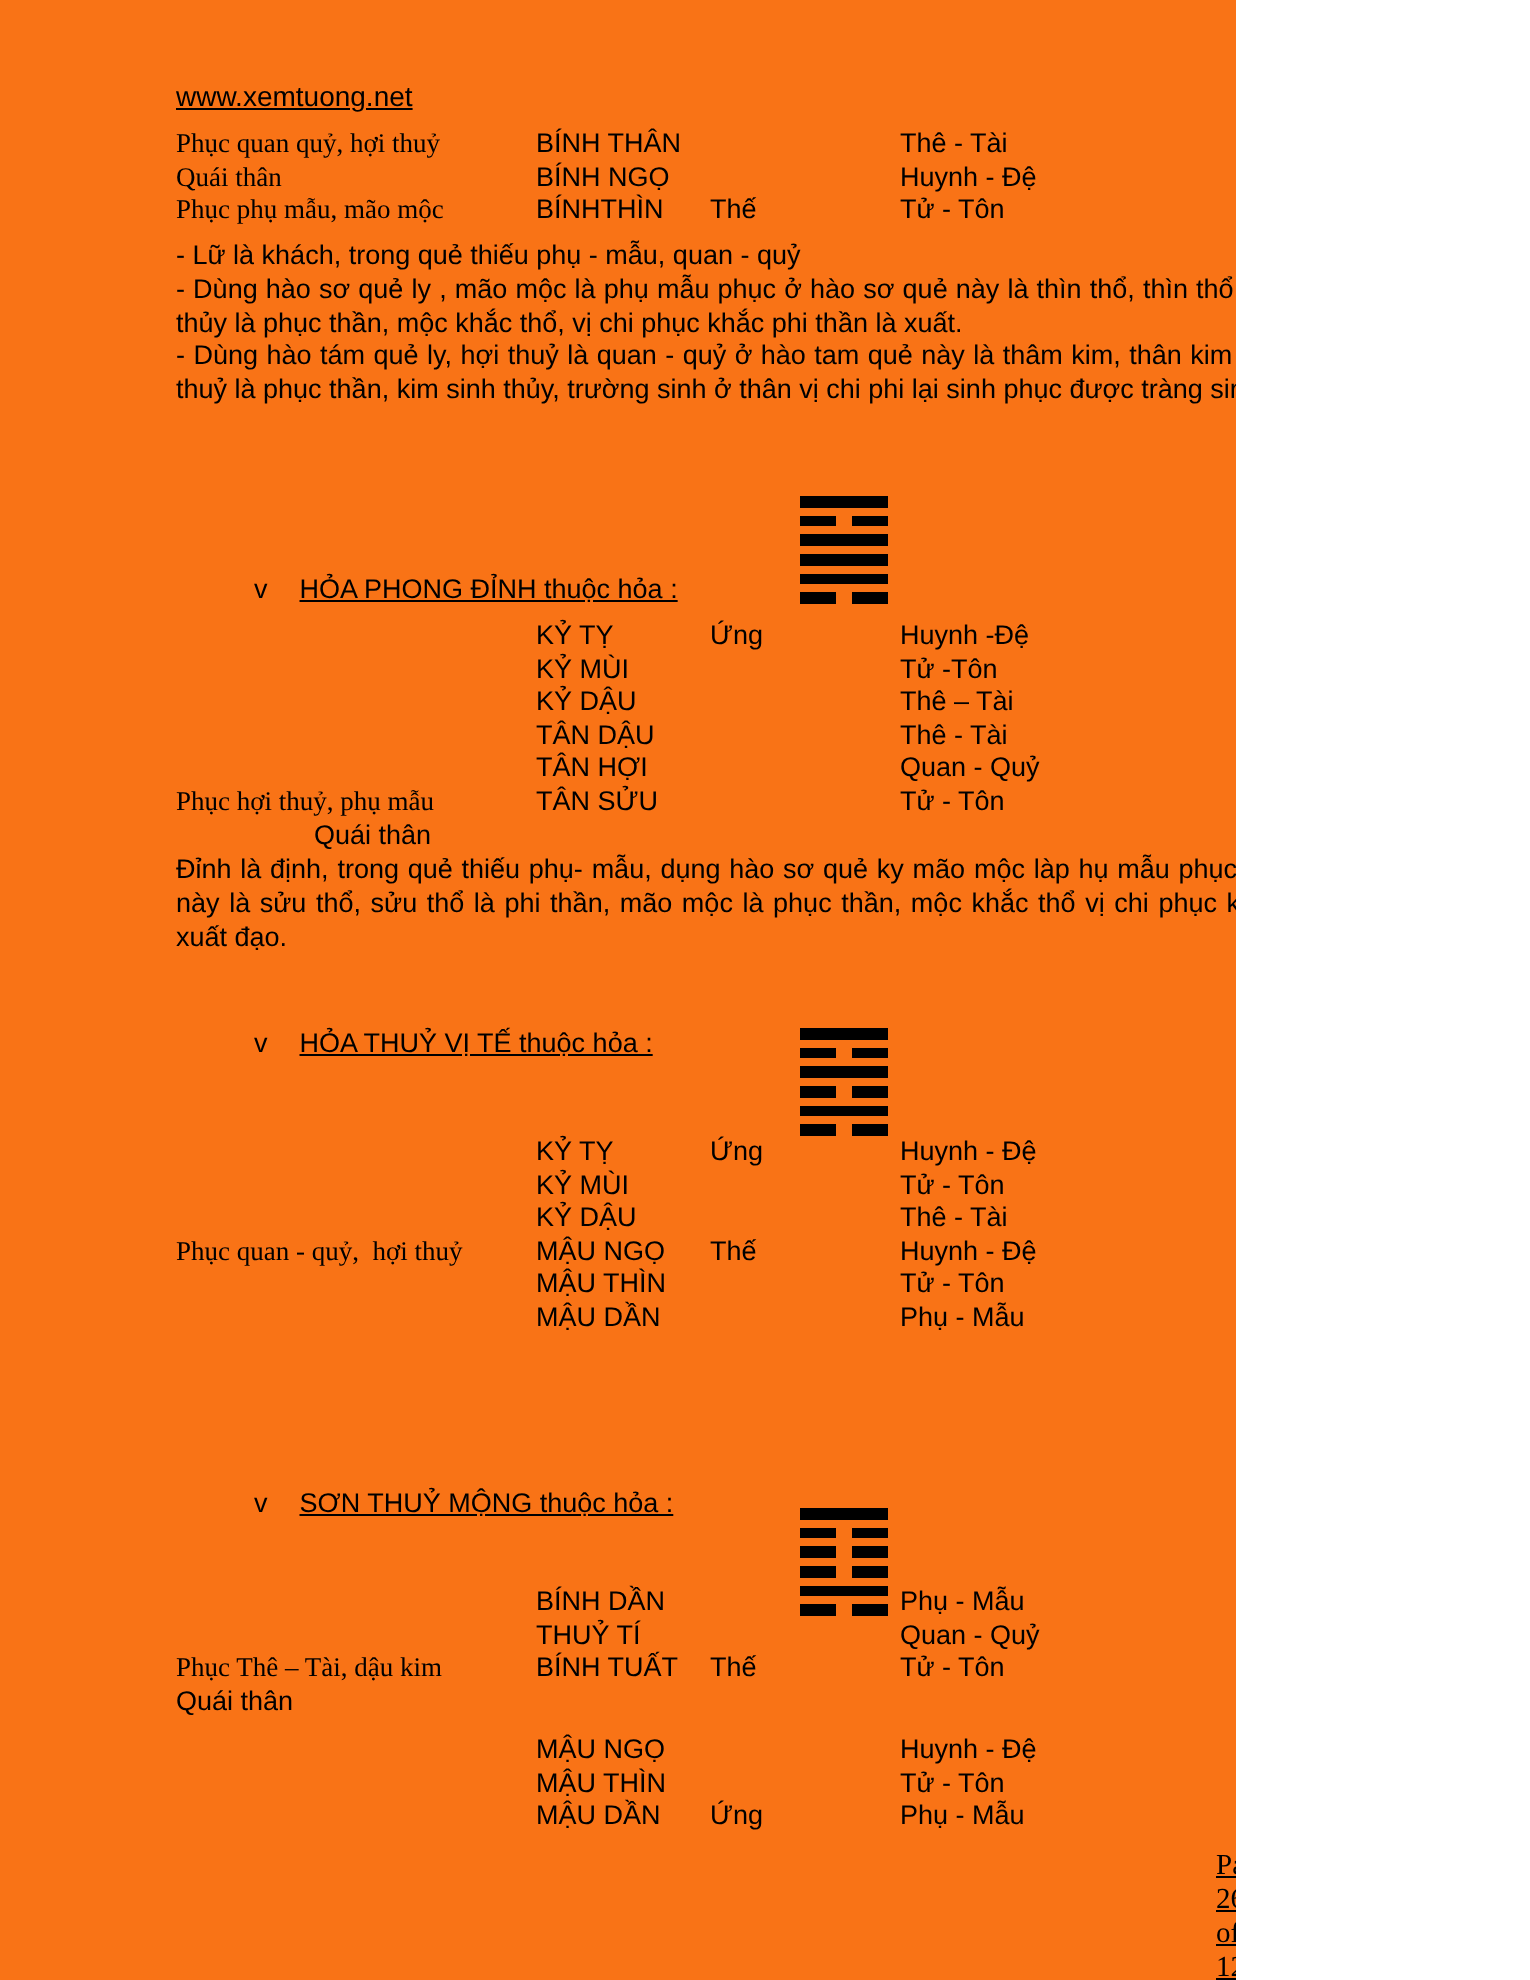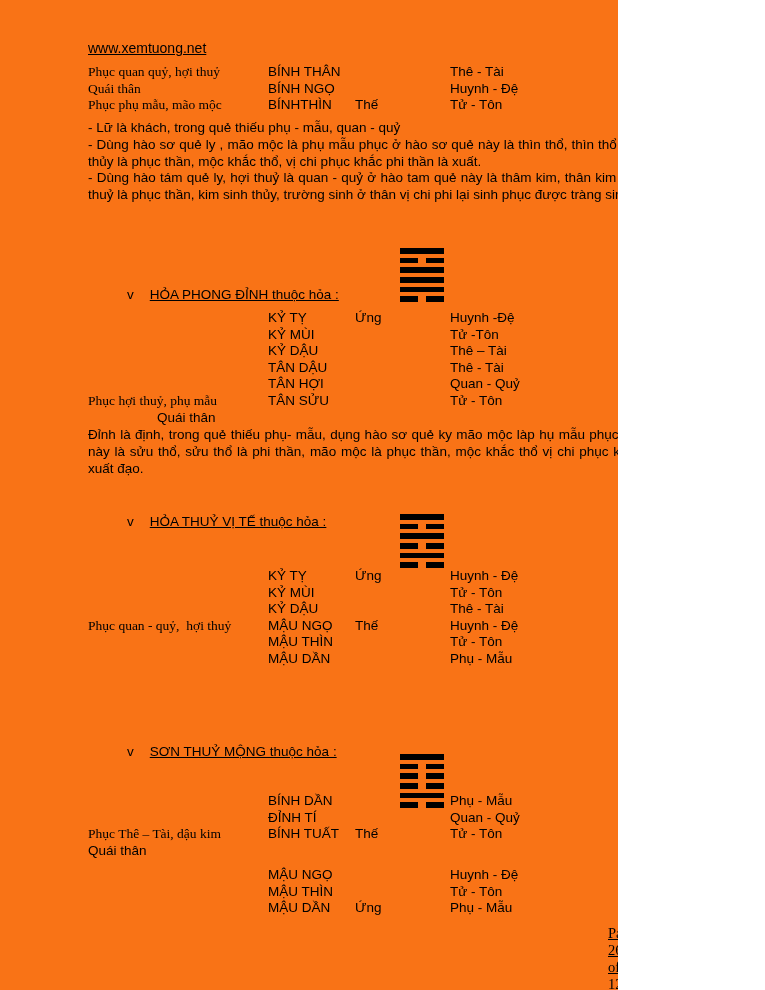--- a/index.html
+++ b/index.html
@@ -198,21 +198,21 @@
         <span></span>
         <span></span>
       </div>
     </div>
   <div class="abs k-rows" style="top:793px;">
       <div class="k-row">
         <span class="k-col col-c2">BÍNH DẦN</span>
         <span class="k-col col-c4">Phụ - Mẫu</span>
       </div>
       <div class="k-row">
-        <span class="k-col col-c2">ĐỈNH TÍ</span>
+        <span class="k-col col-c2">THUỶ TÍ</span>
         <span class="k-col col-c4">Quan - Quỷ</span>
       </div>
       <div class="k-row">
         <span class="k-col col-c1">Phục Thê – Tài, dậu kim</span>
         <span class="k-col col-c2">BÍNH TUẤT</span>
         <span class="k-col col-c3">Thế</span>
         <span class="k-col col-c4">Tử - Tôn</span>
       </div>
     </div>
   <div class="abs note-line" style="left:88px; top:843px;">Quái thân</div>

